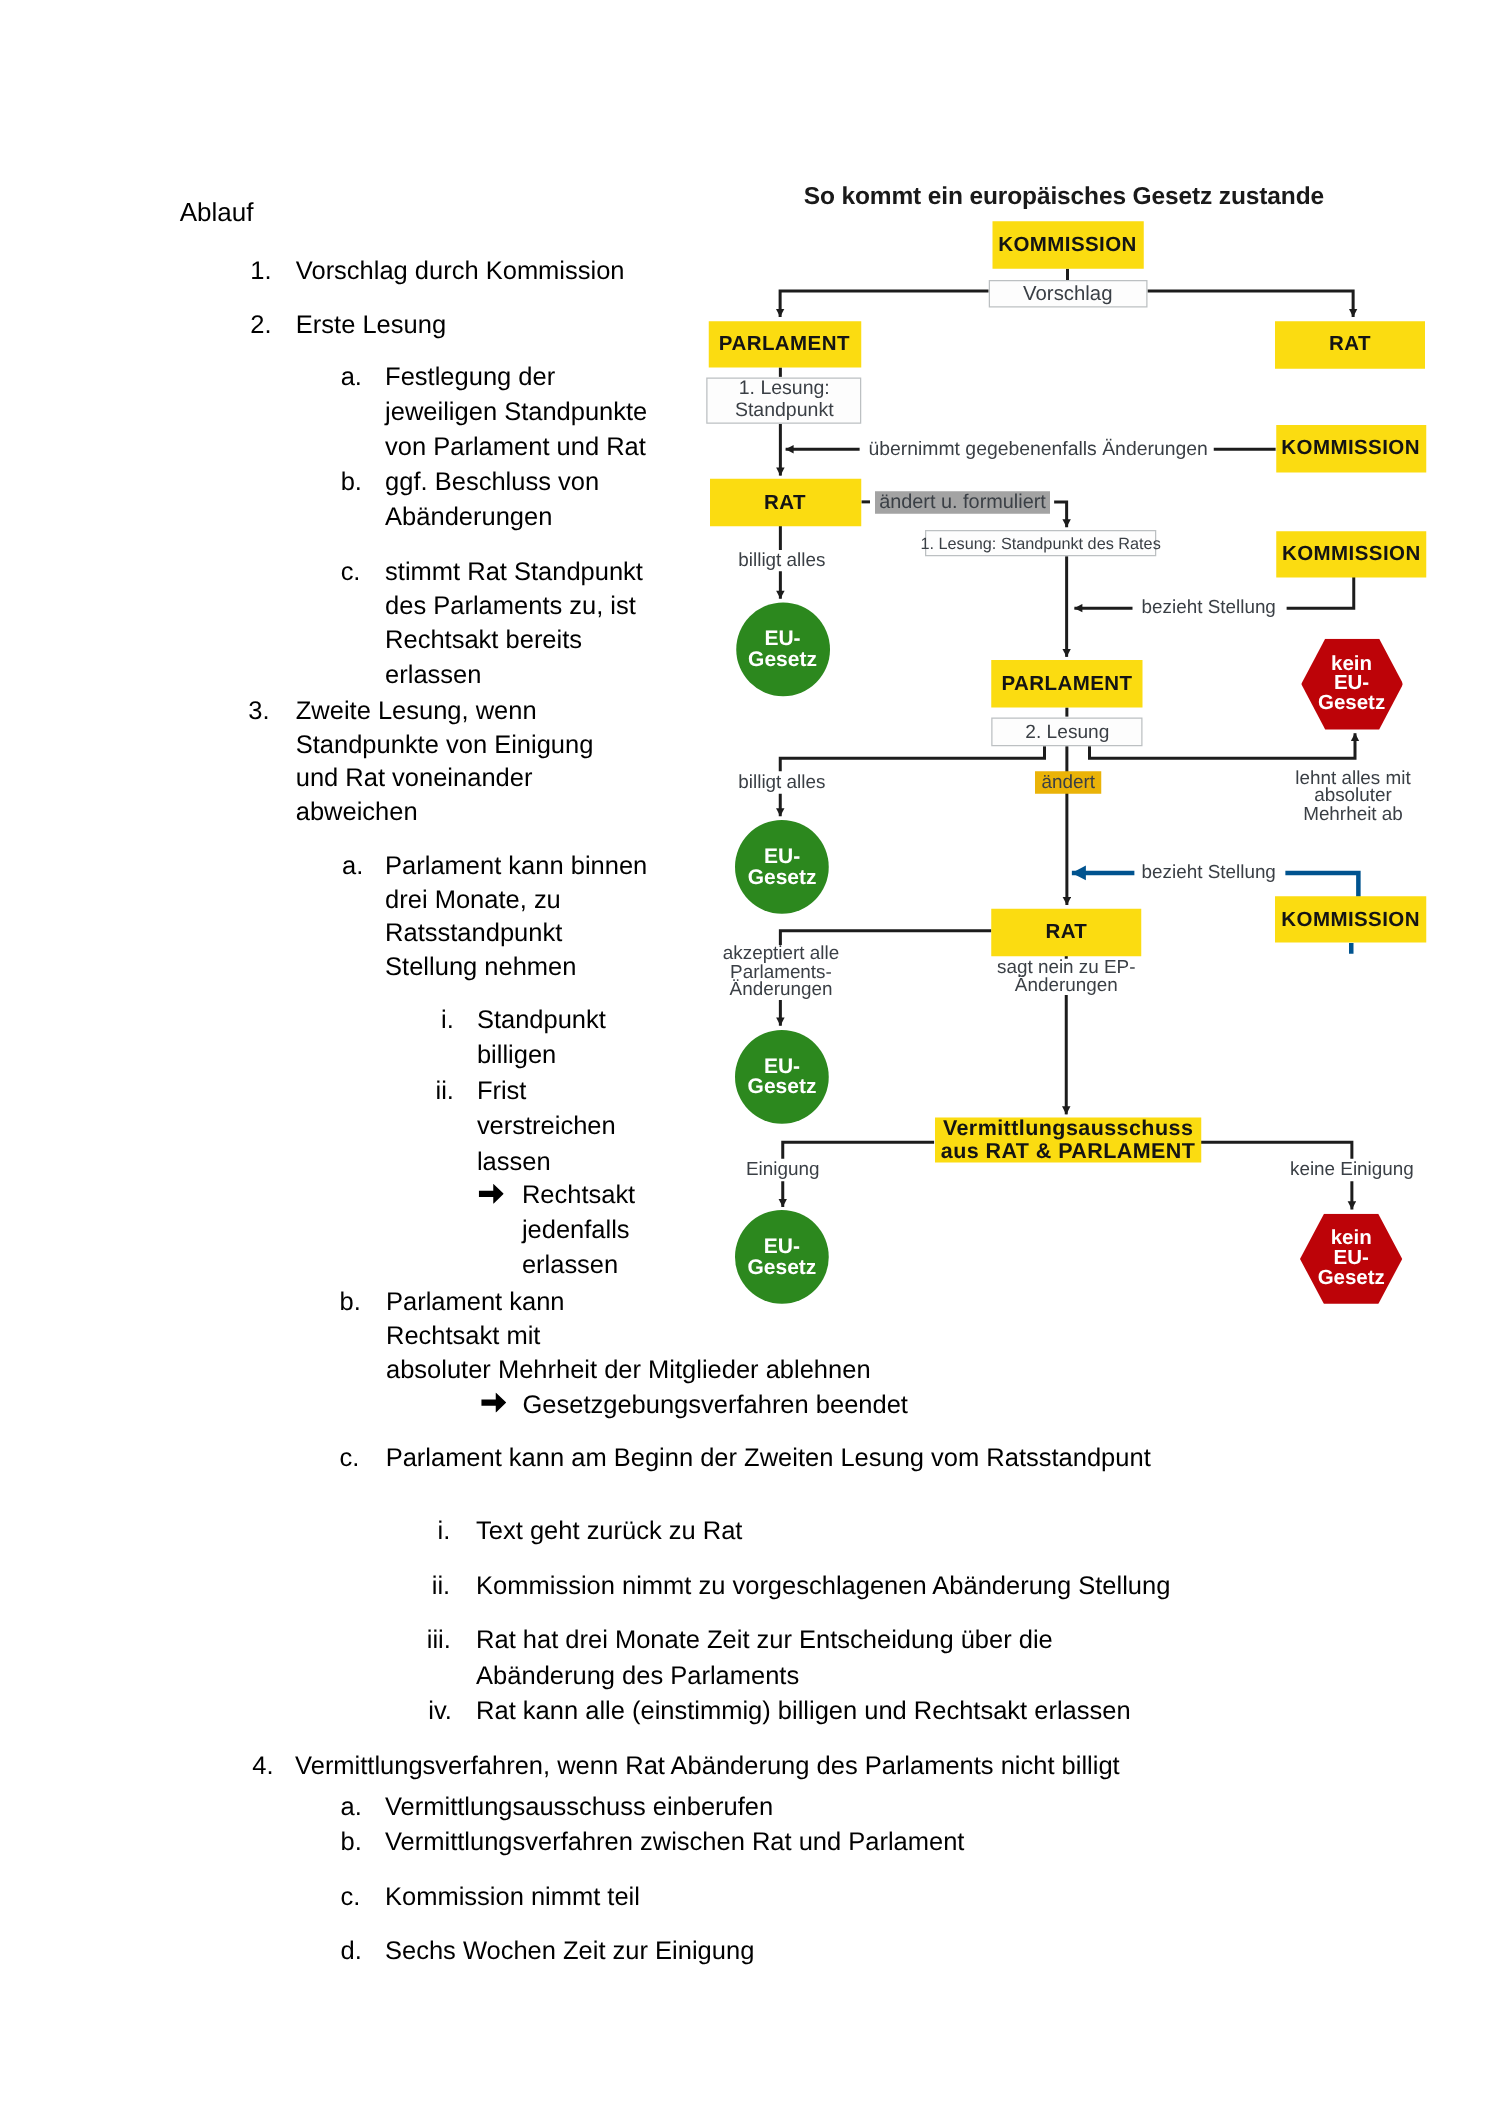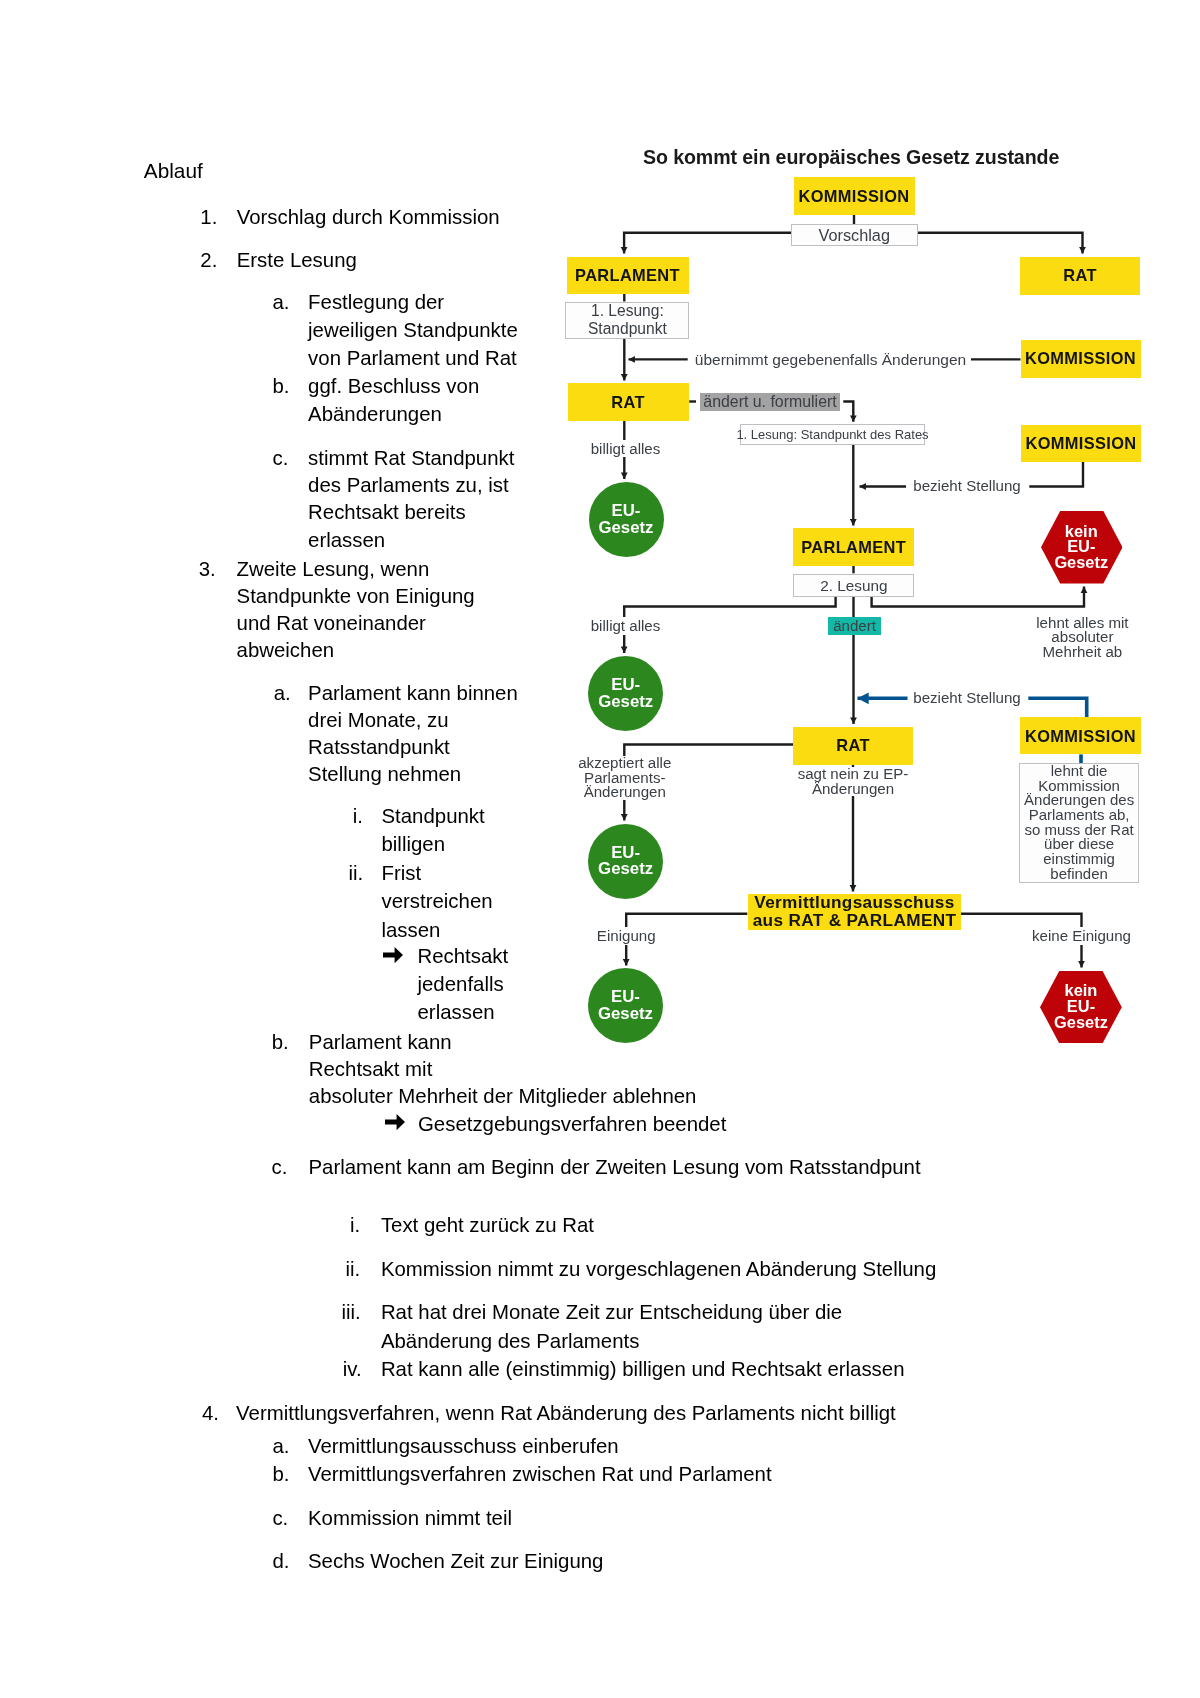--- a/index.html
+++ b/index.html
@@ -228,30 +228,20 @@
 <div class="nd green" style="left:588.2px;top:656.1px;width:75px;height:75px;font-size:16.8px;line-height:1.0;">
         <span style="">EU-
 Gesetz</span>
       </div>
 <div class="nd yellow" style="left:793.1px;top:726.6px;width:120px;height:38px;font-size:16.4px;line-height:1.0;">
         <span style="">RAT</span>
       </div>
 <div class="nd yellow" style="left:1020px;top:717.3px;width:121px;height:37px;font-size:16.4px;line-height:1.0;">
         <span style="">KOMMISSION</span>
       </div>
-<div class="nd white" style="left:1019.1px;top:762.7px;width:120px;height:120.2px;font-size:15.0px;line-height:0.98;">
-        <span style="">lehnt die
-Kommission
-Änderungen des
-Parlaments ab,
-so muss der Rat
-über diese
-einstimmig
-befinden</span>
-      </div>
 <div class="nd green" style="left:588.1px;top:823.8px;width:75px;height:75px;font-size:16.8px;line-height:1.0;">
         <span style="">EU-
 Gesetz</span>
       </div>
 <div class="nd yellow" style="left:747.7px;top:893.6px;width:213.6px;height:36.8px;font-size:17.2px;line-height:1.04;">
         <span style="">Vermittlungsausschuss
 aus RAT &amp; PARLAMENT</span>
       </div>
 <div class="nd green" style="left:588px;top:968px;width:75px;height:75px;font-size:16.8px;line-height:1.0;">
         <span style="">EU-
@@ -263,21 +253,21 @@
         </svg>
   <span>kein
 EU-
 Gesetz</span>
 </div>
 <div class="elbl" style="left:690.5px;top:350.5px;width:280px;font-size:15.5px;line-height:17.6px;"><span style="background:#fff;padding:0 3px;">übernimmt gegebenenfalls Änderungen</span></div>
 <div class="elbl" style="left:630.0px;top:393.3px;width:280px;font-size:15.9px;line-height:17.6px;"><span style="background:#a3a3a3;padding:0 3px;">ändert u. formuliert</span></div>
 <div class="elbl" style="left:485.5px;top:439.5px;width:280px;font-size:15.1px;line-height:17.6px;"><span style="background:#fff;padding:0 5px;">billigt alles</span></div>
 <div class="elbl" style="left:827.0px;top:476.5px;width:280px;font-size:15.1px;line-height:17.6px;"><span style="background:#fff;padding:0 5px;">bezieht Stellung</span></div>
 <div class="elbl" style="left:485.5px;top:617.0px;width:280px;font-size:15.1px;line-height:17.6px;"><span style="background:#fff;padding:0 5px;">billigt alles</span></div>
-<div class="elbl" style="left:714.6px;top:617.0px;width:280px;font-size:15.1px;line-height:17.6px;"><span style="background:#14b8a6;padding:0 5px;">ändert</span></div>
+<div class="elbl" style="left:714.6px;top:617.0px;width:280px;font-size:15.1px;line-height:17.6px;"><span style="background:#eab308;padding:0 5px;">ändert</span></div>
 <div class="elbl" style="left:942.4px;top:615.5px;width:280px;font-size:15.1px;line-height:14.6px;"><span style="background:#fff;padding:0 2px;">lehnt alles mit
 absoluter
 Mehrheit ab</span></div>
 <div class="elbl" style="left:827.0px;top:688.5px;width:280px;font-size:15.1px;line-height:17.6px;"><span style="background:#fff;padding:0 5px;">bezieht Stellung</span></div>
 <div class="elbl" style="left:484.8px;top:756.0px;width:280px;font-size:15.1px;line-height:14.6px;"><span style="background:#fff;padding:0 2px;">akzeptiert alle
 Parlaments-
 Änderungen</span></div>
 <div class="elbl" style="left:713.0px;top:767.0px;width:280px;font-size:15.1px;line-height:14.6px;"><span style="background:#fff;padding:0 2px;">sagt nein zu EP-
 Änderungen</span></div>
 <div class="elbl" style="left:486.2px;top:927.0px;width:280px;font-size:15.1px;line-height:17.6px;"><span style="background:#fff;padding:0 5px;">Einigung</span></div>

